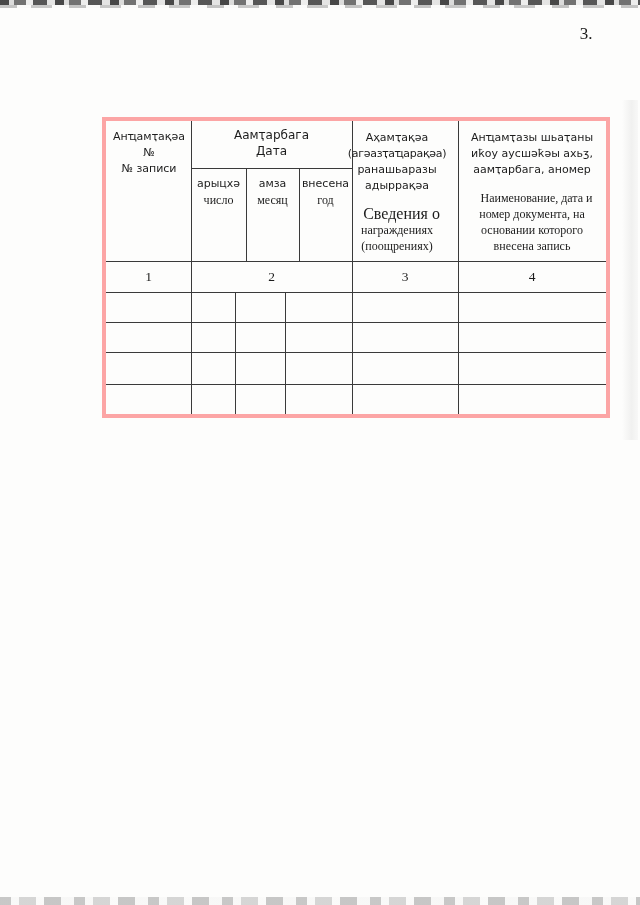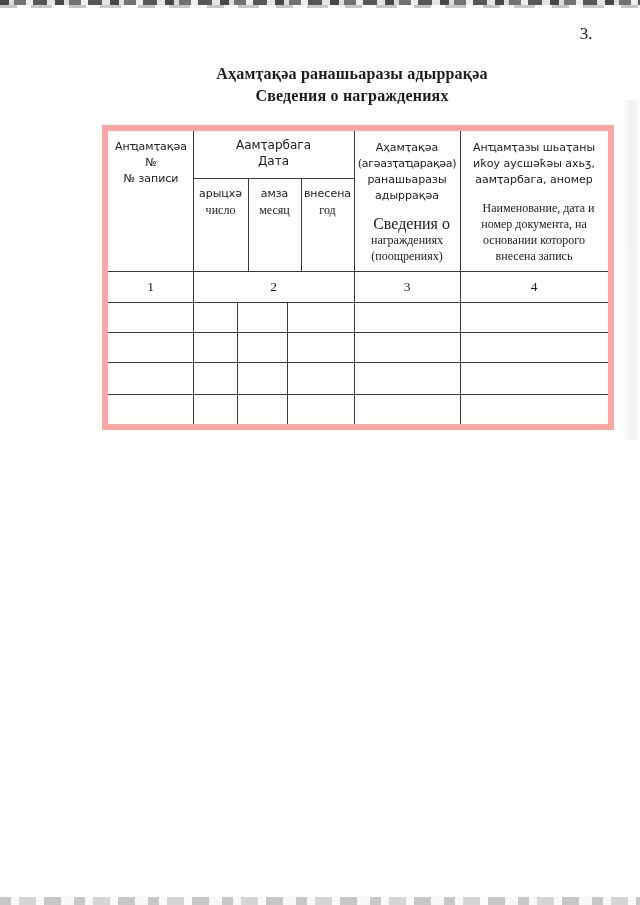--- a/index.html
+++ b/index.html
@@ -41,21 +41,21 @@
     font-family:"Liberation Serif","DejaVu Serif",serif;font-size:17px;
   }
   .title{
     position:absolute;left:102px;top:63px;width:500px;text-align:center;
     font-family:"Liberation Serif","DejaVu Serif",serif;font-weight:bold;
     font-size:16px;line-height:22px;letter-spacing:.2px;
   }
   
   .tbl{
     position:absolute;left:102px;top:117px;width:500px;height:293px;
-    border:6px solid #fca5a5;box-sizing:content-box;margin-top:8px;
+    border:4px solid #fca5a5;box-sizing:content-box;
   }
   .vl{position:absolute;width:1px;background:#3a3a3a;}
   .hl{position:absolute;height:1px;background:#3a3a3a;}
   .cellText{position:absolute;text-align:center;}
   .ab{font-family:"DejaVu Sans",sans-serif;}
   .ru{font-family:"Liberation Serif","DejaVu Serif",serif;}
   .hdr{font-size:11px;line-height:16px;}
   .hdr .ru{font-size:12px;}
   .gap{margin-top:12px;padding-left:9px;}
   .num{
@@ -67,24 +67,20 @@
 <body>
 
 <div class="page">
 
   <div class="edge-top"></div>
   <div class="edge-top2"></div>
   <div class="edge-right"></div>
 
   <div class="page-number">3.</div>
 
-  <div class="title">
-    <div>Аҳамҭақәа ранашьаразы адыррақәа</div>
-    <div>Сведения о награждениях</div>
-  </div>
 
   <div class="tbl">
 
     <div class="vl" style="left:85px;top:0;height:293px;"></div>
     <div class="vl" style="left:140px;top:47px;height:93px;"></div>
     <div class="vl" style="left:193px;top:47px;height:93px;"></div>
     <div class="vl" style="left:246px;top:0;height:293px;"></div>
     <div class="vl" style="left:352px;top:0;height:293px;"></div>
     <div class="vl" style="left:129px;top:171px;height:122px;"></div>
     <div class="vl" style="left:179px;top:171px;height:122px;"></div>
@@ -111,21 +107,21 @@
     </div>
     <div class="cellText hdr" style="left:140px;top:55px;width:53px;">
       <div class="ab">амза</div>
       <div class="ru">месяц</div>
     </div>
     <div class="cellText hdr" style="left:193px;top:55px;width:53px;">
       <div class="ab">внесена</div>
       <div class="ru">год</div>
     </div>
 
-    <div class="cellText hdr" style="left:248px;top:9px;width:102px;">
+    <div class="cellText hdr" style="left:240px;top:9px;width:102px;">
       <div class="ab">Аҳамҭақәа</div>
       <div class="ab" style="letter-spacing:-.3px;">(агәазҭаҵарақәа)</div>
       <div class="ab">ранашьаразы</div>
       <div class="ab">адыррақәа</div>
       <div class="ru gap" style="font-size:16px;">Сведения о</div>
       <div class="ru" style="font-size:12px;">награждениях</div>
       <div class="ru" style="font-size:12px;">(поощрениях)</div>
     </div>
 
     <div class="cellText hdr" style="left:354px;top:9px;width:144px;">

